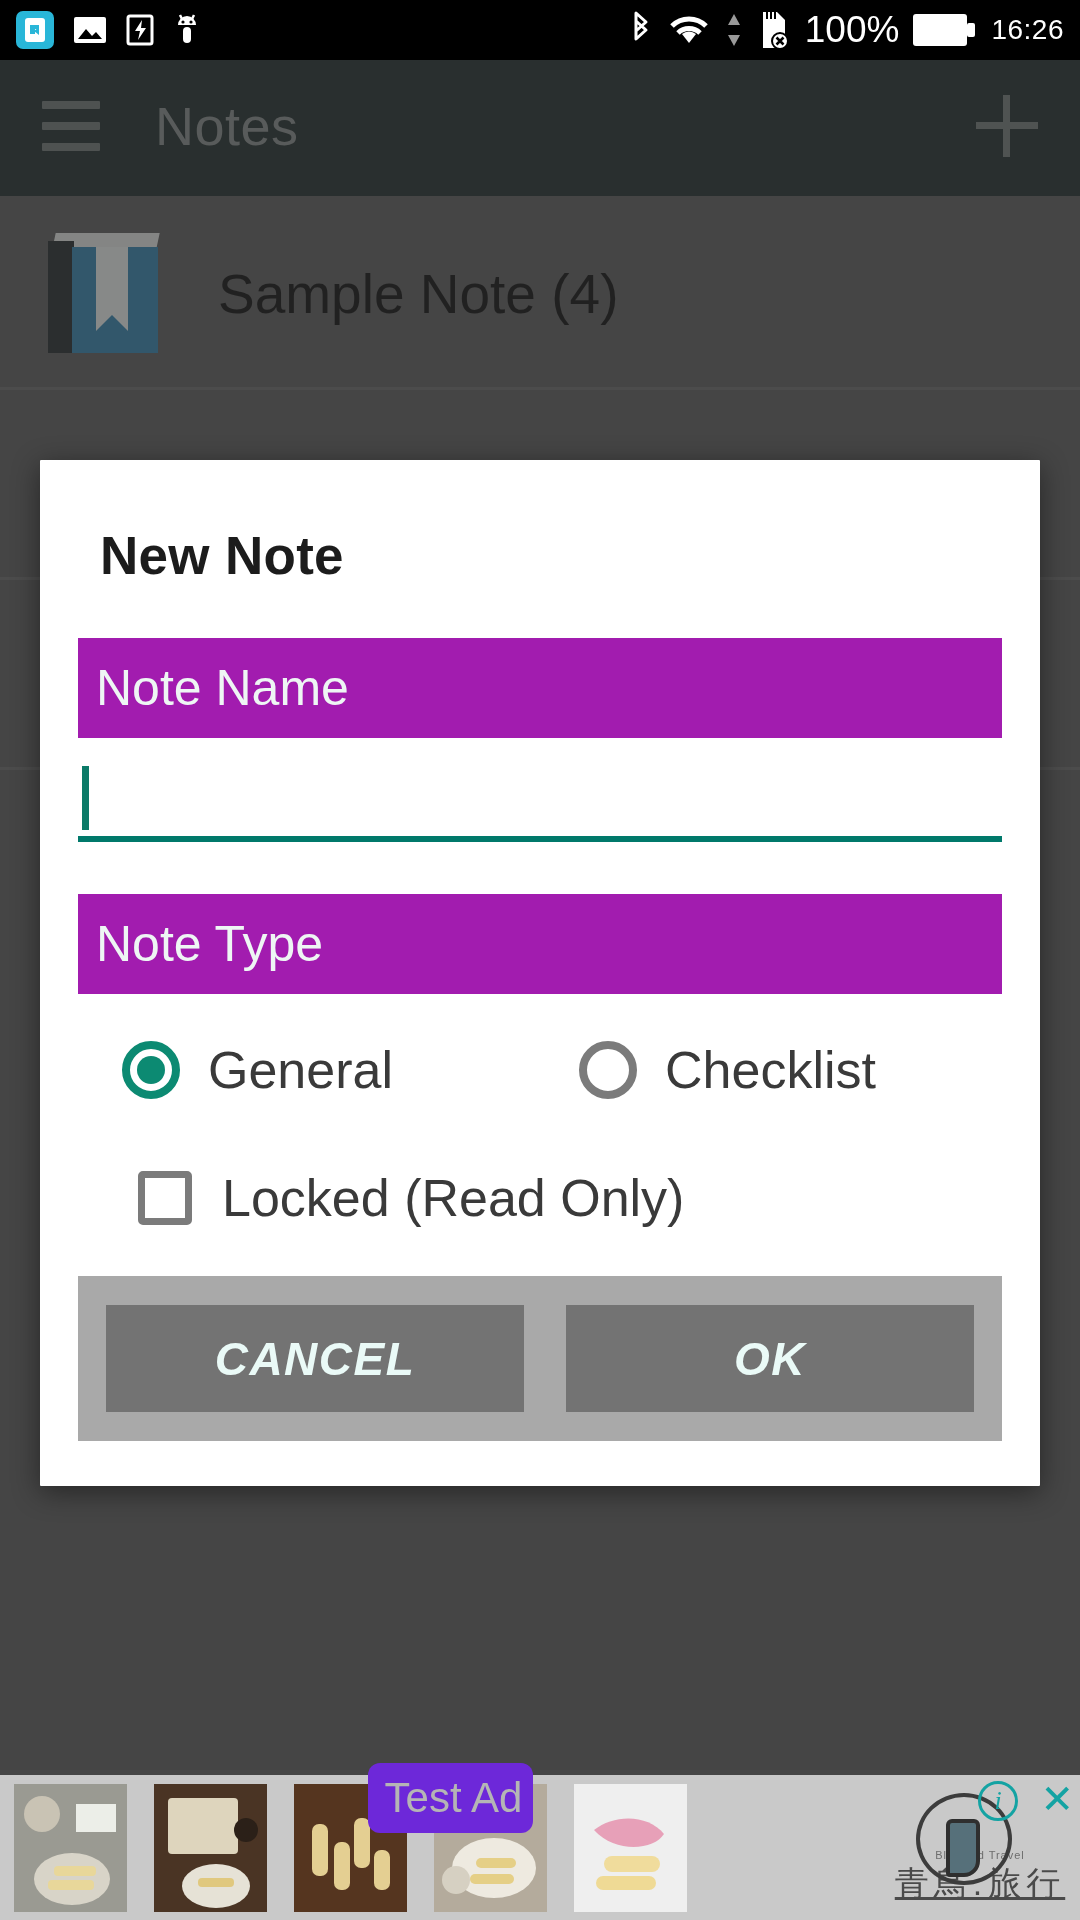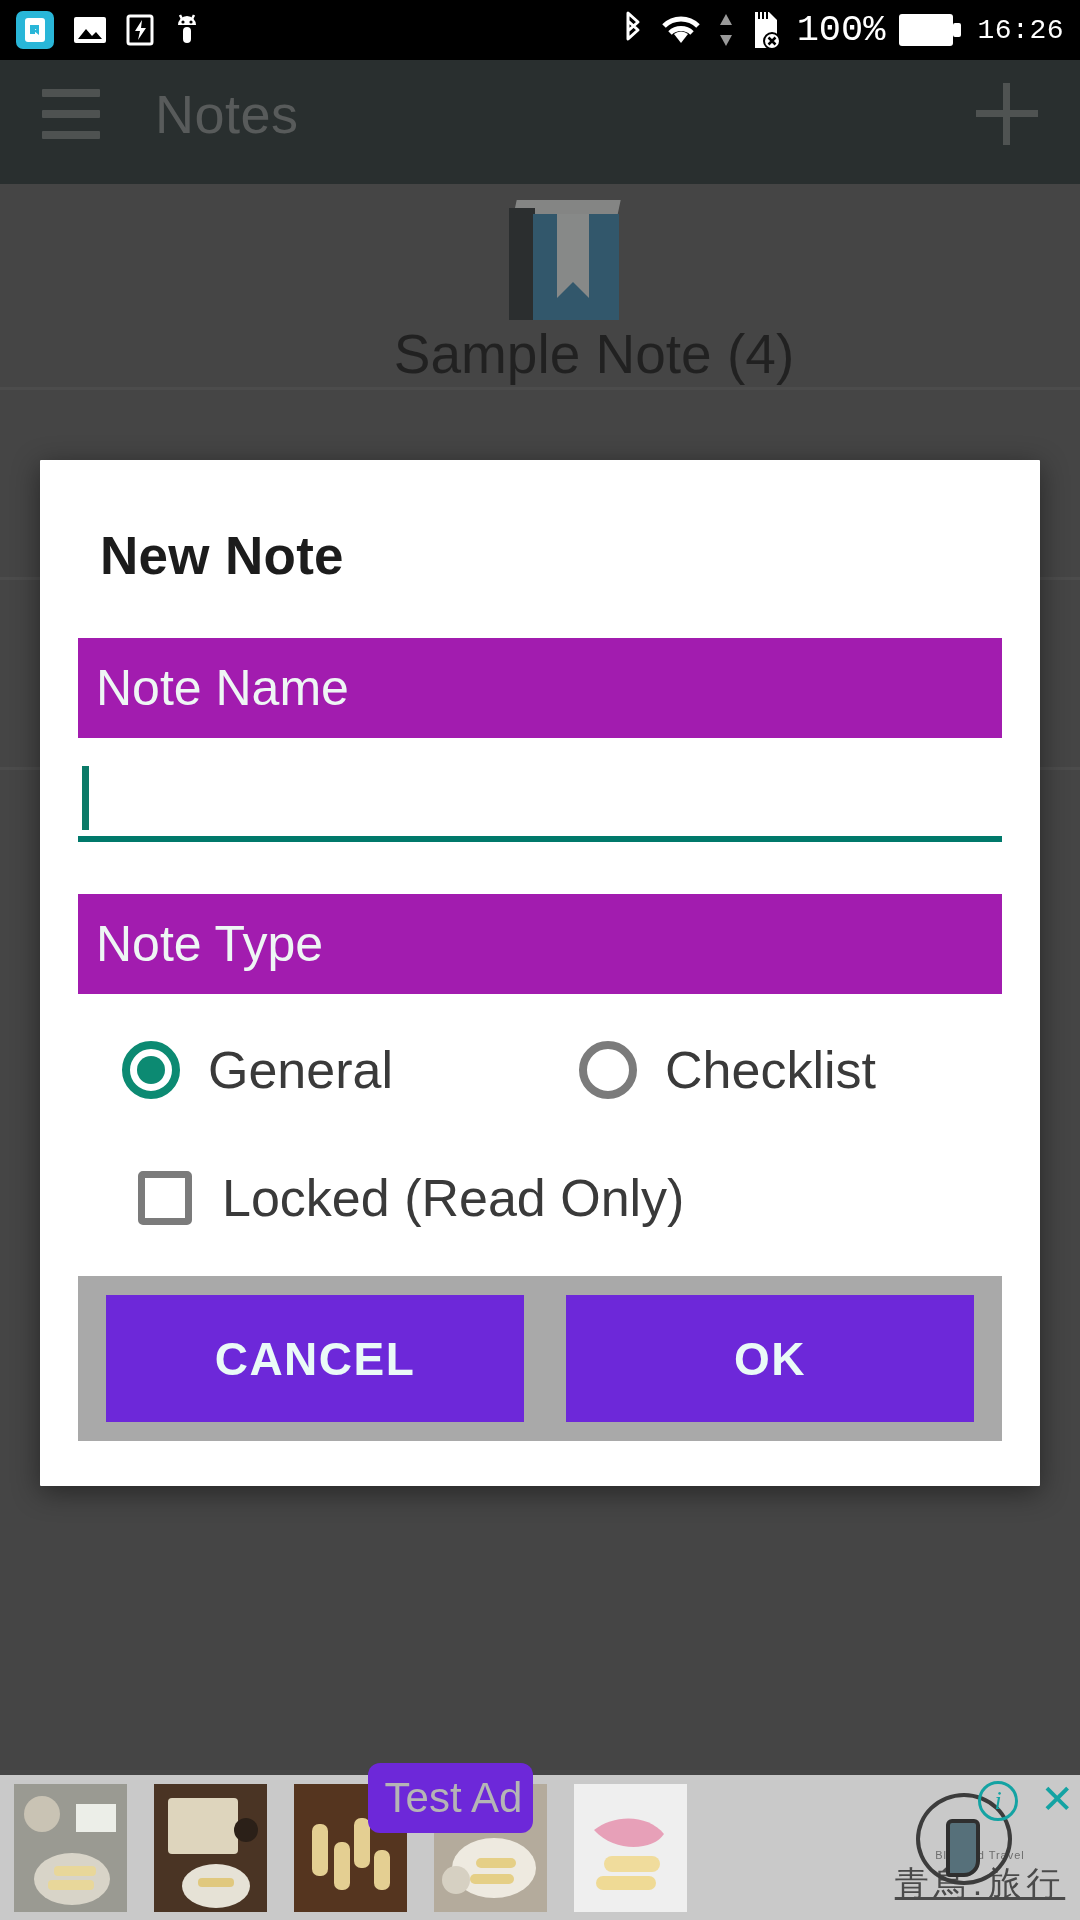--- a/index.html
+++ b/index.html
@@ -8,52 +8,52 @@
     background:#5d5d5d;
     font-family:"Liberation Sans", sans-serif;
     overflow:hidden;
   }
   #screen { position:relative; width:1080px; height:1920px; overflow:hidden; background:#5d5d5d; }
 
   
   .statusbar {
     position:absolute; top:0; left:0; width:1080px; height:60px;
     background:#000; display:flex; align-items:center;
-    padding:0 16px; z-index:40;font-family:Liberation Mono, monospace;
+    padding:0 16px; z-index:40;
   }
   .sb-left { display:flex; align-items:center; gap:18px; }
   .sb-right { margin-left:auto; display:flex; align-items:center; gap:14px; }
   .sb-icon { display:flex; align-items:center; justify-content:center; }
   .sb-cast {
     width:38px; height:38px; background:#29b6d8; border-radius:7px;
     display:flex; align-items:center; justify-content:center;
   }
   .sb-time { color:#fff; font-size:28px; letter-spacing:0.5px; }
   .sb-pct { color:#fff; font-size:37px; letter-spacing:0px; }
 
   
   .appbar {
-    position:absolute; top:44px; left:0; width:1080px; height:140px;
+    position:absolute; top:56px; left:0; width:1080px; height:140px;
     background:#2b3635; display:flex; align-items:center; padding:8px 42px; z-index:5;
   }
   .hamburger { width:58px; display:flex; flex-direction:column; gap:13px; }
   .hamburger i { display:block; height:8px; background:#6d7574; border-radius:1px; }
   .appbar-title { color:#808585; font-size:54px; margin-left:55px; letter-spacing:0.5px; }
   .plus-btn { margin-left:auto; position:relative; width:62px; height:62px; }
   .plus-btn:before, .plus-btn:after {
     content:""; position:absolute; background:#707776;
   }
   .plus-btn:before { left:0; top:27px; width:62px; height:7px; }
   .plus-btn:after { top:0; left:27px; height:62px; width:7px; }
 
   
   .list { position:absolute; top:200px; left:0; width:1080px; z-index:4; }
   .list-row {
     position:relative; height:190px; display:flex; align-items:center;
-    padding-left:48px; border-bottom:3px solid #6a6a6a;flex-direction:column;
+    padding-left:48px; border-bottom:3px solid #6a6a6a;
   }
   .book-icon { position:relative; width:110px; height:122px; }
   .book-icon .spine { position:absolute; left:0; top:8px; width:26px; height:112px; background:#2e3436; }
   .book-icon .cover { position:absolute; left:24px; top:14px; width:86px; height:106px; background:#3b7fa3; }
   .book-icon .top { position:absolute; left:6px; top:0; width:104px; height:16px; background:#cfd2d0; transform:skewX(-12deg); }
   .book-icon .mark { position:absolute; left:48px; top:14px; width:32px; height:68px; background:#d6d9d7; }
   .book-icon .mark:after {
     content:""; position:absolute; bottom:-16px; left:0; width:0; height:0;
     border-left:16px solid #d6d9d7; border-right:16px solid #d6d9d7;
     border-bottom:16px solid transparent;
@@ -107,24 +107,24 @@
     width:54px; height:54px; border:7px solid #7b7b7b; border-radius:5px;
   }
   .check-label { font-size:52px; color:#3a3a3a; margin-left:30px; }
 
   .btn-bar {
     margin:48px 38px 0 38px; background:#a9a9a9; height:165px;
     display:flex; align-items:center; justify-content:space-between;
     padding:0 28px;
   }
   .btn {
-    height:127px; background:#6d28d9; color:#eafaf7;
+    height:107px; background:#737373; color:#eafaf7;
     font-size:46px; font-weight:bold; letter-spacing:1.5px;
     display:flex; align-items:center; justify-content:center;
-    border:none; cursor:pointer;
+    border:none; cursor:pointer;font-style:italic;
   }
   .btn-cancel { width:418px; }
   .btn-ok { width:408px; }
 
   
   .ad {
     position:absolute; left:0; bottom:0; width:1080px; height:145px;
     background:#c9c9c9; display:flex; align-items:center; z-index:30;
   }
   .ad-imgs { display:flex; align-items:center; height:132px; padding-left:14px; gap:27px; }

